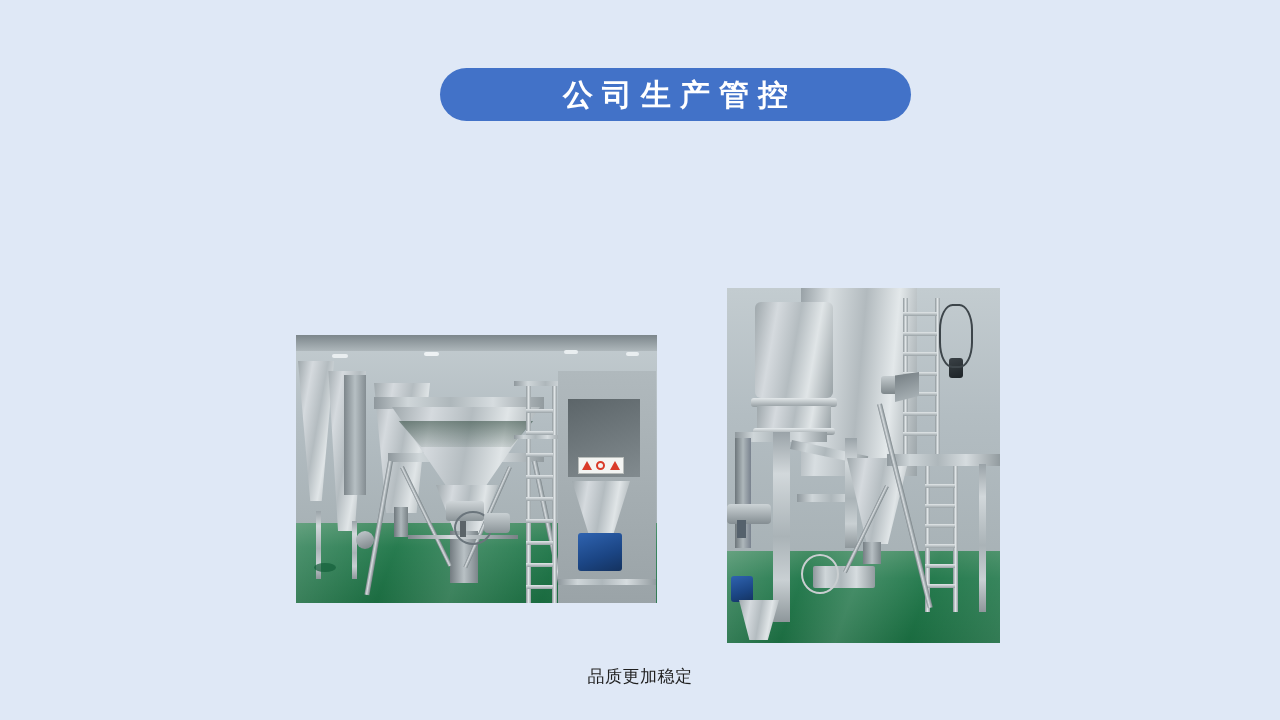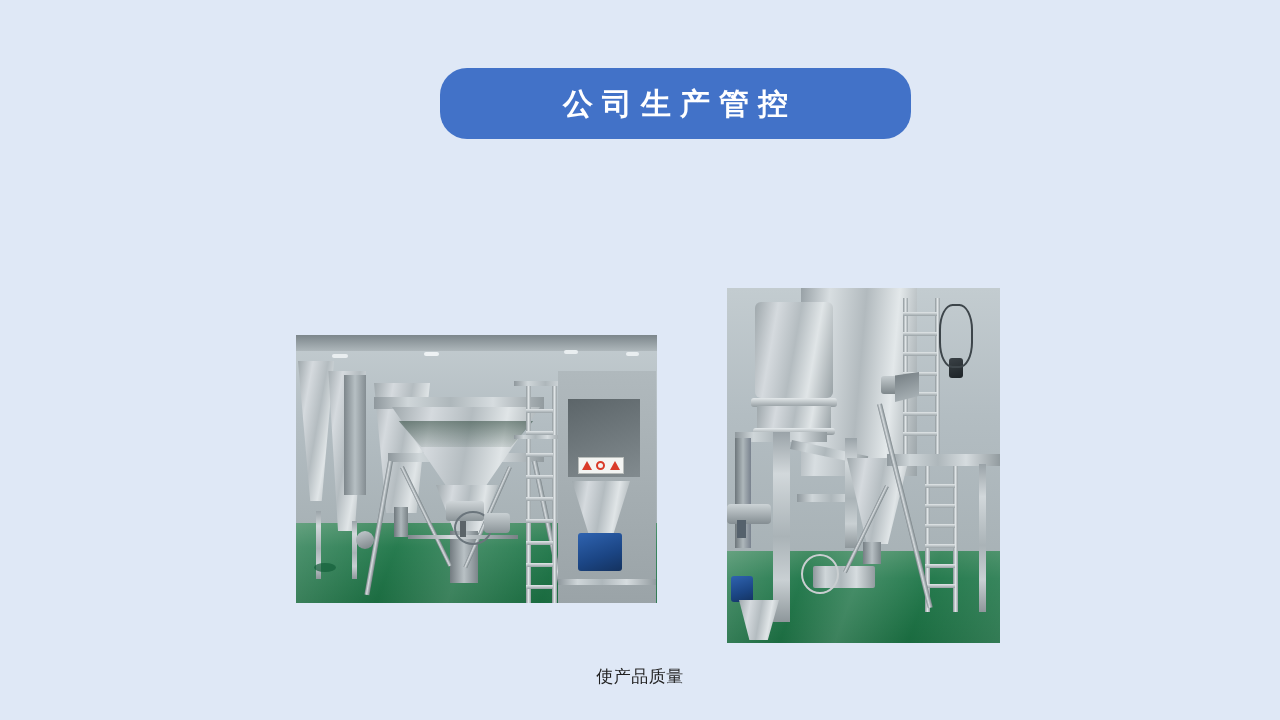--- a/index.html
+++ b/index.html
@@ -21,21 +21,21 @@
     height: 720px;
     background: #dfe8f6;
   }
 
   
   .title-pill {
     position: absolute;
     left: 440px;
     top: 68px;
     width: 471px;
-    height: 71px;
+    height: 53px;
     background: #4272c8;
     border-radius: 27px;
     display: flex;
     align-items: center;
     justify-content: center;
     box-sizing: border-box;
   }
   .title-pill .title-text {
     color: #ffffff;
     font-size: 30px;
@@ -312,15 +312,15 @@
       <div class="pole" style="left:158px;top:198px;width:4px;height:96px;transform:rotate(26deg);transform-origin:top center;"></div>
 
       <div class="dark" style="left:222px;top:70px;width:14px;height:20px;border-radius:3px;background:linear-gradient(160deg,#3a4146,#1d2327);"></div>
       <div class="hose" style="left:212px;top:16px;width:30px;height:60px;border-color:#3d454a;border-width:2px;border-radius:40%;"></div>
 
       <div class="dark" style="left:154px;top:88px;width:26px;height:18px;border-radius:3px;background:linear-gradient(180deg,#c4cbce,#7e878b);"></div>
       <div class="dark" style="left:168px;top:84px;width:24px;height:30px;background:linear-gradient(160deg,#737c81,#b0b9bd);clip-path:polygon(0 12%,100% 0,100% 80%,0 100%);"></div>
     </div>
   </div>
 
-  <div class="caption">使产品质量</div>
+  <div class="caption">品质更加稳定</div>
 
 </div>
 
 </body></html>

